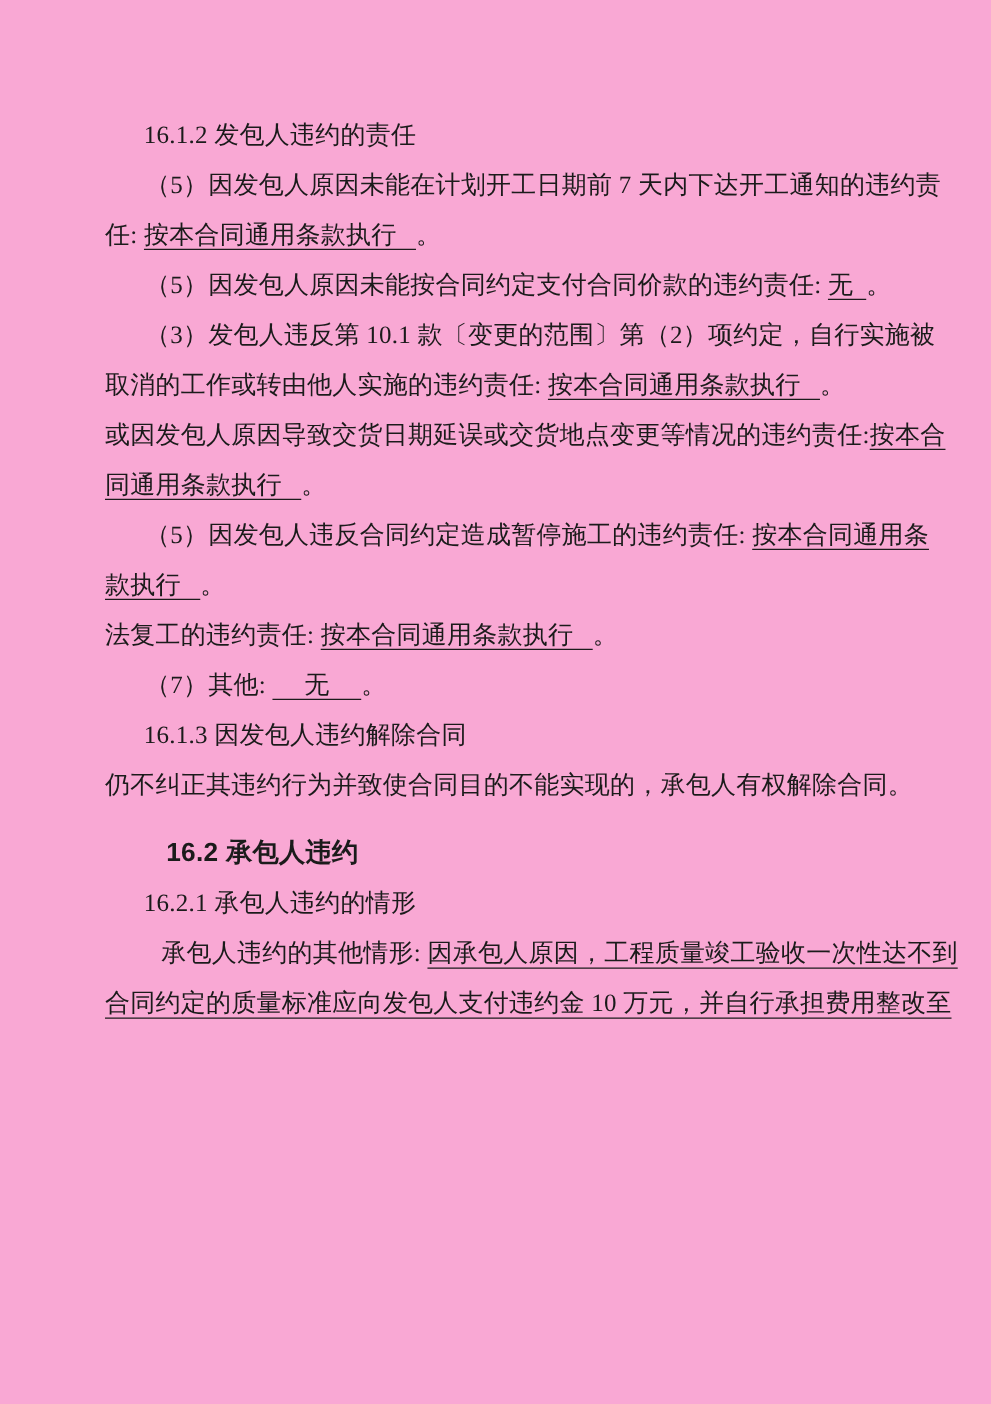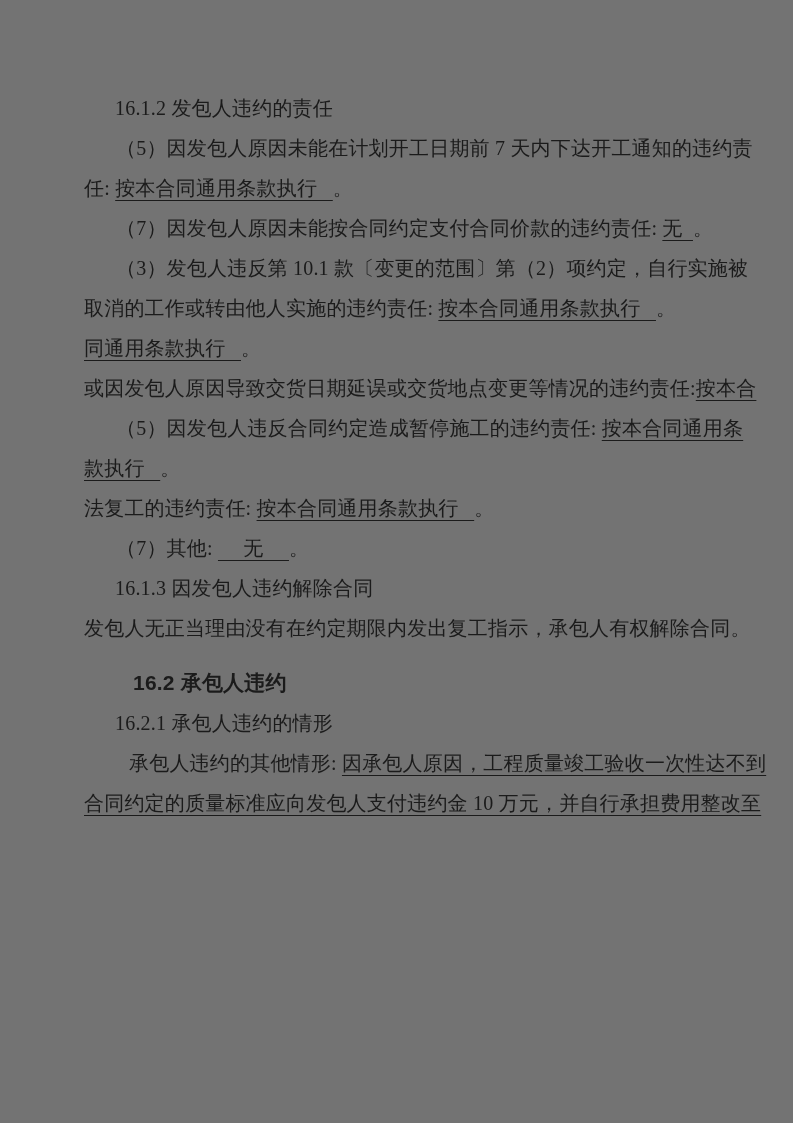--- a/index.html
+++ b/index.html
@@ -4,21 +4,21 @@
 <style>
   html, body {
     margin: 0;
     padding: 0;
     background: #ffffff;
   }
   .page {
     position: relative;
     width: 793px;
     height: 1123px;
-    background: #737373;
+    background: #f9a8d4;
     color: #1b1b1b;
     font-family: "Liberation Serif", "DejaVu Serif", serif;
     font-size: 20px;
     box-sizing: border-box;
     padding: 88px 56px 0 84px;
     overflow: hidden;
   }
   .doc-line {
     line-height: 40px;
     height: 40px;
@@ -49,29 +49,29 @@
   }
 </style>
 </head>
 <body>
 
 <div class="page">
   <div id="doc-lines">
       <div class="doc-line clause-heading"><span>16.1.2 发包人违约的责任</span></div>
       <div class="doc-line item-first"><span>（5）因发包人原因未能在计划开工日期前 7 天内下达开工通知的违约责</span></div>
       <div class="doc-line cont"><span>任: </span><span class="blank-underline">按本合同通用条款执行&nbsp;&nbsp;&nbsp;</span><span>。</span></div>
-      <div class="doc-line item-first"><span>（7）因发包人原因未能按合同约定支付合同价款的违约责任: </span><span class="blank-underline">无&nbsp;&nbsp;</span><span>。</span></div>
+      <div class="doc-line item-first"><span>（5）因发包人原因未能按合同约定支付合同价款的违约责任: </span><span class="blank-underline">无&nbsp;&nbsp;</span><span>。</span></div>
       <div class="doc-line item-first"><span>（3）发包人违反第 10.1 款〔变更的范围〕第（2）项约定，自行实施被</span></div>
       <div class="doc-line cont"><span>取消的工作或转由他人实施的违约责任: </span><span class="blank-underline">按本合同通用条款执行&nbsp;&nbsp;&nbsp;</span><span>。</span></div>
+      <div class="doc-line cont"><span>或因发包人原因导致交货日期延误或交货地点变更等情况的违约责任:</span><span class="blank-underline">按本合</span></div>
       <div class="doc-line cont"><span class="blank-underline">同通用条款执行&nbsp;&nbsp;&nbsp;</span><span>。</span></div>
-      <div class="doc-line cont"><span>或因发包人原因导致交货日期延误或交货地点变更等情况的违约责任:</span><span class="blank-underline">按本合</span></div>
       <div class="doc-line item-first"><span>（5）因发包人违反合同约定造成暂停施工的违约责任: </span><span class="blank-underline">按本合同通用条</span></div>
       <div class="doc-line cont"><span class="blank-underline">款执行&nbsp;&nbsp;&nbsp;</span><span>。</span></div>
       <div class="doc-line cont"><span>法复工的违约责任: </span><span class="blank-underline">按本合同通用条款执行&nbsp;&nbsp;&nbsp;</span><span>。</span></div>
       <div class="doc-line item-first"><span>（7）其他: </span><span class="blank-underline">&nbsp;　无　&nbsp;</span><span>。</span></div>
       <div class="doc-line clause-heading"><span>16.1.3 因发包人违约解除合同</span></div>
-      <div class="doc-line cont"><span>发包人无正当理由没有在约定期限内发出复工指示，承包人有权解除合同。</span></div>
+      <div class="doc-line cont"><span>仍不纠正其违约行为并致使合同目的不能实现的，承包人有权解除合同。</span></div>
       <div class="doc-line section-heading"><span>16.2 承包人违约</span></div>
       <div class="doc-line clause-heading"><span>16.2.1 承包人违约的情形</span></div>
       <div class="doc-line para-first"><span>承包人违约的其他情形: </span><span class="blank-underline">因承包人原因，工程质量竣工验收一次性达不到</span></div>
       <div class="doc-line cont"><span class="blank-underline">合同约定的质量标准应向发包人支付违约金 10 万元，并自行承担费用整改至</span></div>
     </div>
 </div>
 
 </body></html>

